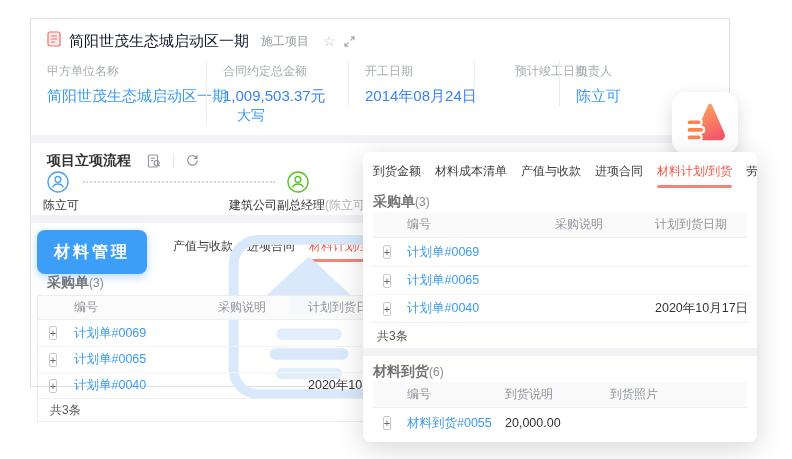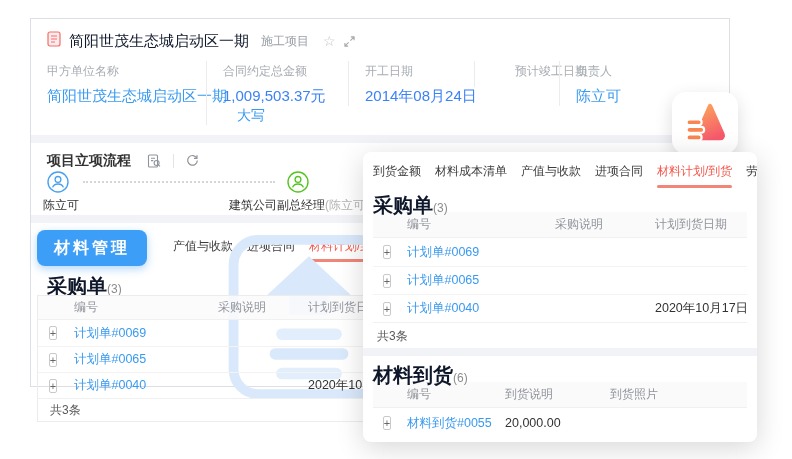--- a/index.html
+++ b/index.html
@@ -36,32 +36,32 @@
   .avatar { position:absolute; width:22px; height:22px; }
   .avatar.a1 { left:16px; top:0; color:#49a0f0; }
   .avatar.a2 { left:256px; top:0; color:#55c41f; }
   .flow-dots { position:absolute; left:52px; top:10px; width:192px; border-top:2px dotted #d6d6d6; }
   .flow-name { position:absolute; top:26px; font-size:12px; color:#333; white-space:nowrap; }
   .n1 { left:12px; }
   .n2 { left:198px; }
   .n2 .sub { color:#b3b3b3; }
 
   .tab-row { position:relative; height:46px; }
-  .material-btn { position:absolute; left:6px; top:7px; width:110px; height:36px;
+  .material-btn { position:absolute; left:6px; top:7px; width:110px; height:44px;
     background:#3d9ef7; color:#fff; border:none; border-radius:8px; font-size:16px; font-weight:bold;
     letter-spacing:3px; box-shadow:0 3px 8px rgba(40,140,240,.35); cursor:pointer; z-index:2;
     font-family:inherit; }
   .tab-strip { position:absolute; left:140px; top:0; height:100%; display:flex; align-items:center; gap:10px; }
   .tab { position:relative; font-size:12px; color:#3c3c3c; padding:14px 2px; white-space:nowrap; cursor:pointer; }
   .tab.active { color:#f4564a; }
   .tab.active::after { content:""; position:absolute; left:2px; right:2px; bottom:7px; height:3px;
     background:#f08578; border-radius:2px; }
 
   .sec-head { padding:4px 16px 0; height:22px; }
-  .sec-title { font-size:20px; font-weight:bold; color:#0f172a; }
+  .sec-title { font-size:14px; font-weight:bold; color:#737373; }
   .sec-count { font-size:12px; color:#8c8c8c; }
 
   .watermark { position:absolute; left:196px; top:214px; width:164px; height:168px; z-index:1; pointer-events:none; }
 
   .m-table { position:relative; margin:4px 6px 0; border:1px solid #ececec; z-index:2; }
   .m-grid { display:grid; grid-template-columns:30px 144px 90px 160px 1fr; align-items:center; }
   .m-thead { height:24px; background:rgba(250,250,251,.85); color:#8f9399; font-size:12px;
     border-bottom:1px solid #f0f0f0; }
   .m-row { height:26px; font-size:12.5px; color:#333; }
   .m-row + .m-row { border-top:1px solid #f3f3f3; }

